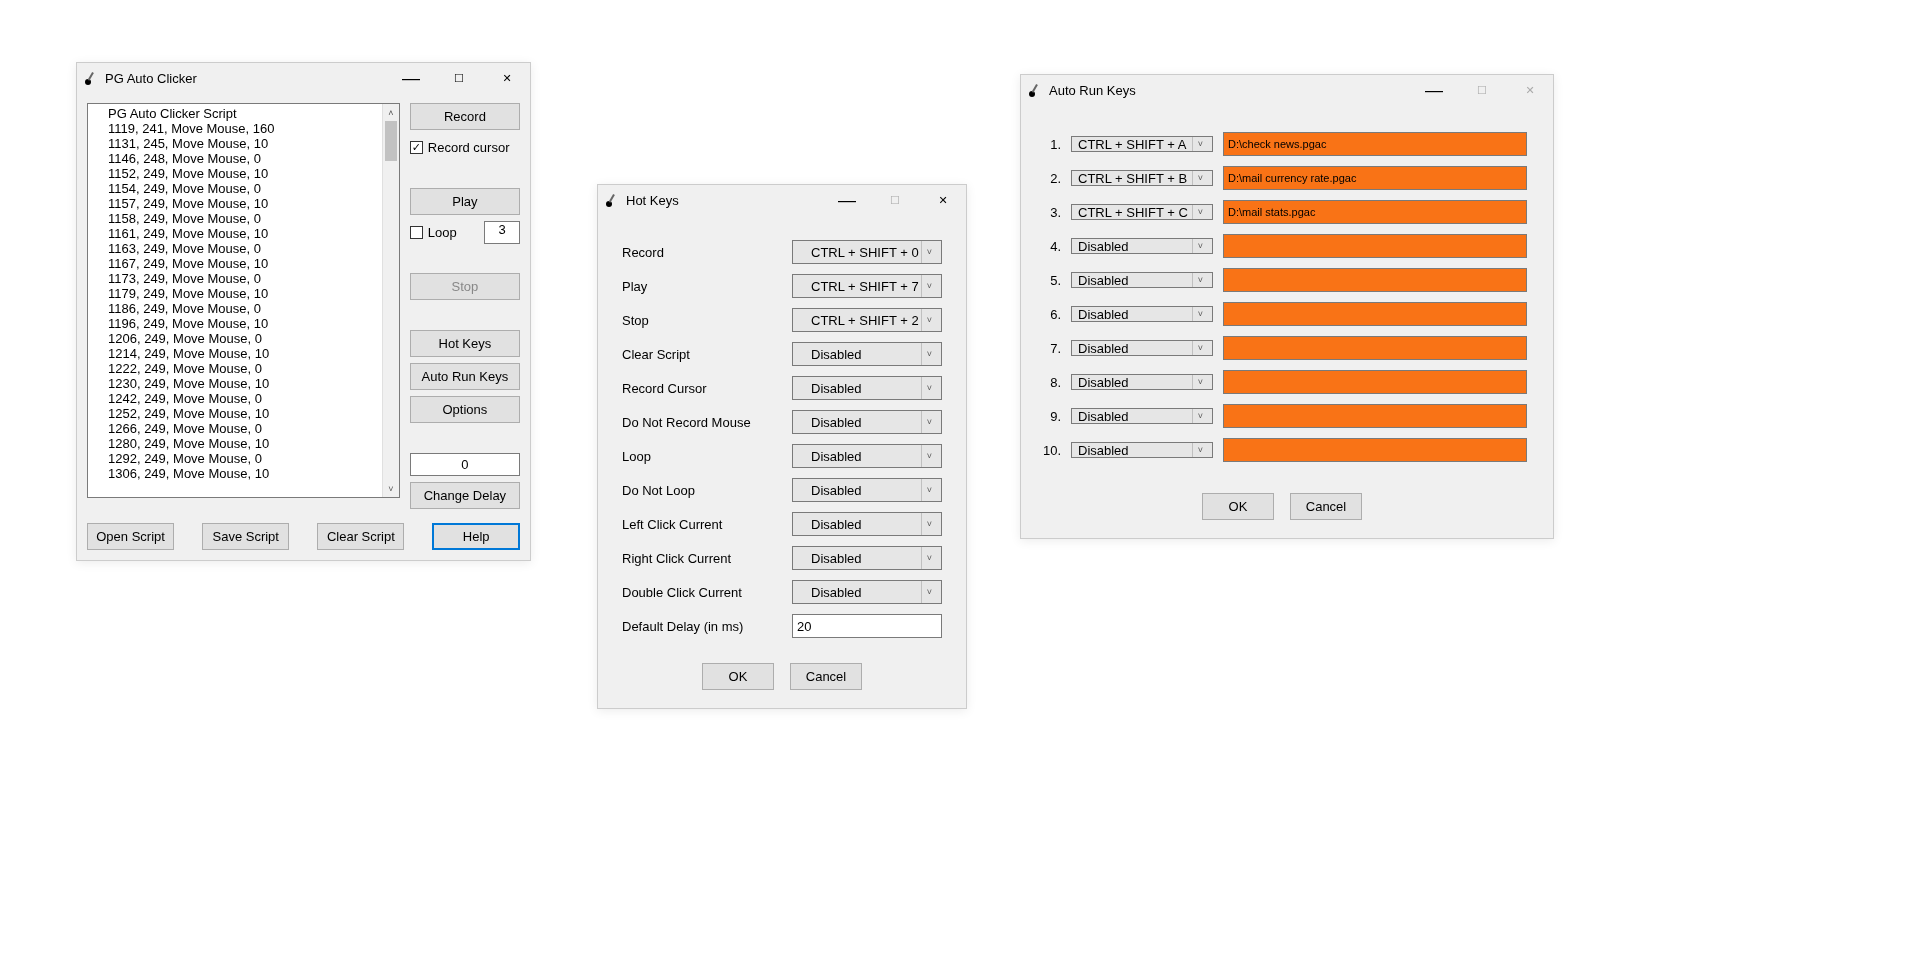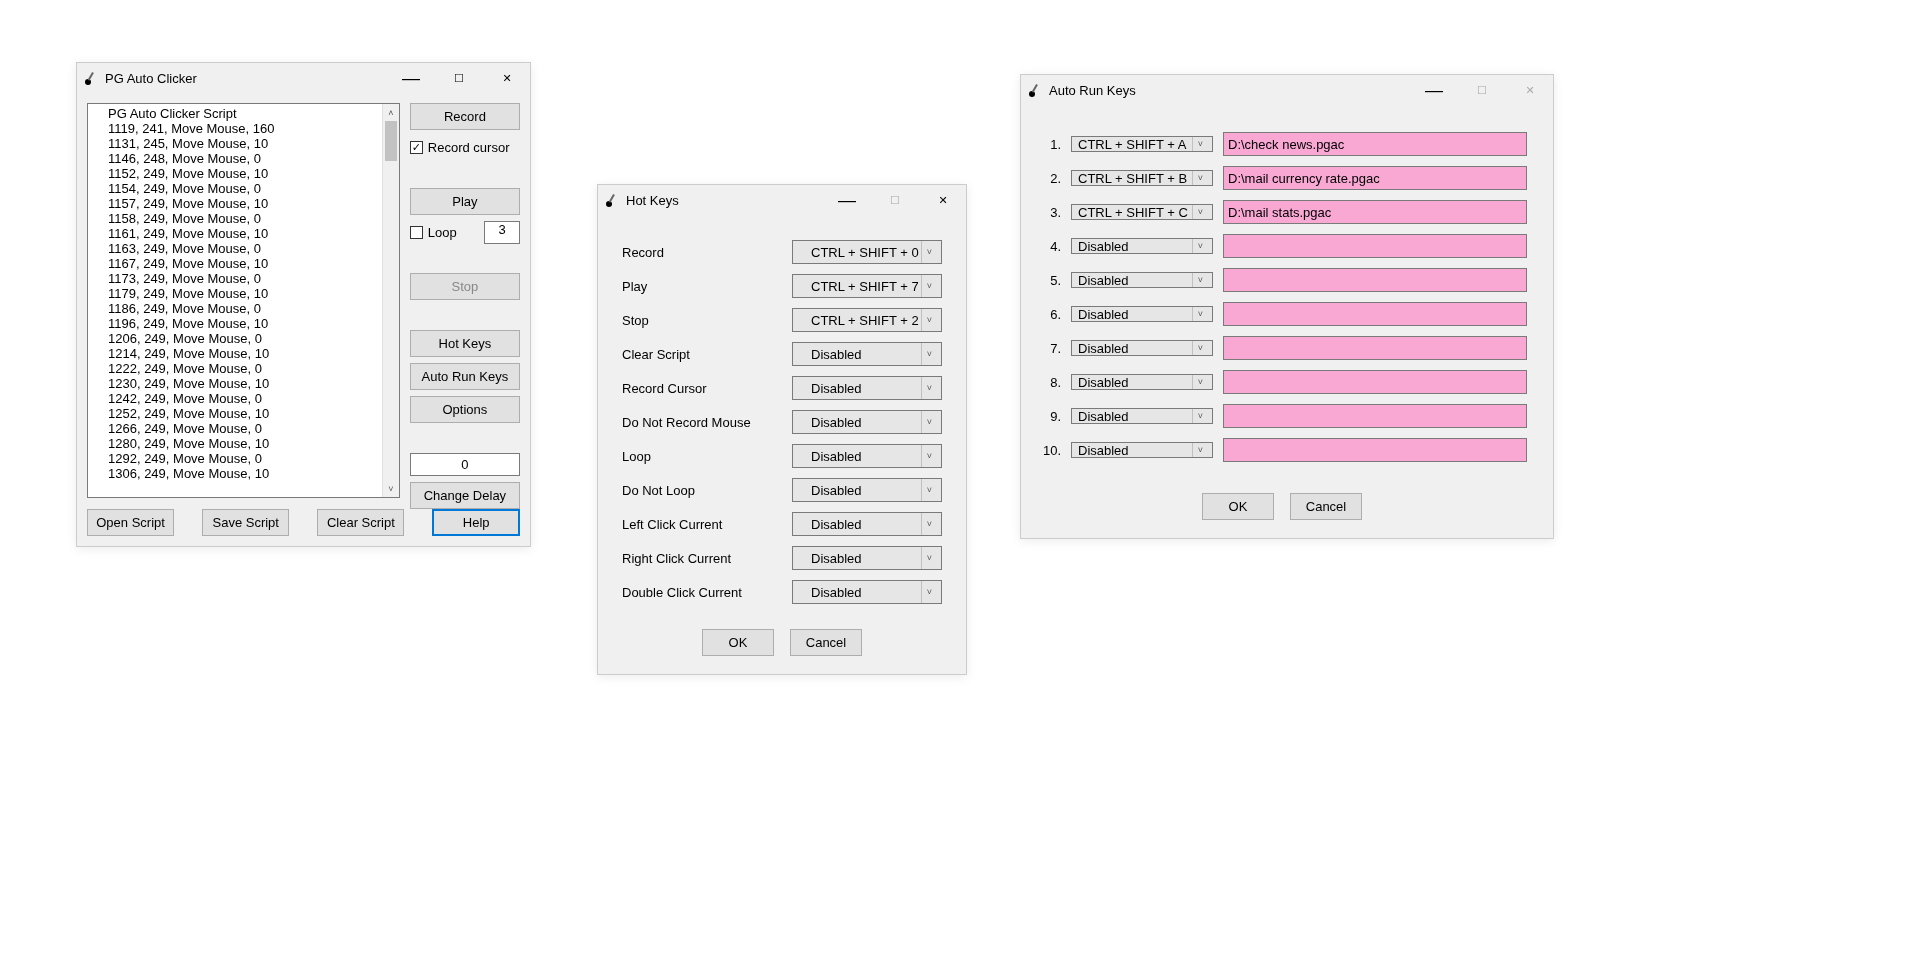--- a/index.html
+++ b/index.html
@@ -16,41 +16,41 @@
   .listbox { background: #fff; border: 1px solid #7a7a7a; height: 395px; width: 318px; overflow: hidden; position: relative; }
   .listbox .lines { padding: 2px 4px; font-size: 13px; line-height: 15px; margin-left: 16px; }
   .scrollbar { position:absolute; right:0; top:0; bottom:0; width:17px; background:#f0f0f0; border-left:1px solid #e0e0e0;}
   .scroll-arrow { height:17px; display:flex; align-items:center; justify-content:center; font-size:9px; color:#555;}
   .scroll-thumb { position:absolute; top:17px; left:2px; right:2px; height:40px; background:#c2c2c2;}
   .btn { background: #e1e1e1; border: 1px solid #adadad; height: 27px; display:flex; align-items:center; justify-content:center; font-size:13px; padding: 0 8px; }
   .btn.disabled { color:#888; }
   .btn.primary { border:2px solid #0078d7; }
   .main-right { width:112px; display:flex; flex-direction:column; gap:6px; }
   .main-top { display:flex; gap:10px; }
-  .main-bottom { display:flex; gap:28px; }
+  .main-bottom { display:flex; gap:28px; margin-top:14px; }
   .main-bottom .btn { width:103px; }
   .check-row { display:flex; align-items:center; gap:5px; height:22px; font-size:13px;}
   .chk { width:13px; height:13px; border:1px solid #333; background:#fff; display:flex; align-items:center; justify-content:center; font-size:11px; line-height:1;}
   .num-input { width:36px; height:23px; border:1px solid #7a7a7a; background:#fff; text-align:center; font-size:13px; }
   .num-input.wide { width:100%; }
   .vgap { height:18px; }
   
   .hk-row { display:flex; align-items:center; height:34px; }
   .hk-label { width:170px; font-size:13px; }
   .hk-select { flex:0 0 150px; height:24px; border:1px solid #7a7a7a; background:#e6e6e6; display:flex; align-items:center; padding:0 18px; position:relative; font-size:13px;}
   .hk-select .chev { position:absolute; right:4px; top:0; bottom:0; width:16px; display:flex; align-items:center; justify-content:center; font-size:9px; color:#555; border-left:1px solid #c0c0c0;}
   .hk-input { flex:0 0 150px; height:24px; border:1px solid #7a7a7a; background:#fff; padding:0 4px; font-size:13px; display:flex; align-items:center;}
   .hk-buttons { display:flex; gap:16px; justify-content:center; margin-top:20px; }
   .hk-buttons .btn { width:72px; }
   
   .ar-row { display:flex; align-items:center; height:34px; gap:10px; }
   .ar-num { width:24px; text-align:right; font-size:13px;}
   .ar-select { width:142px; height:16px; border:1px solid #7a7a7a; background:#e6e6e6; display:flex; align-items:center; padding:0 6px; position:relative; font-size:13px;}
   .ar-select .chev { position:absolute; right:4px; top:0; bottom:0; width:16px; display:flex; align-items:center; justify-content:center; font-size:9px; color:#555; border-left:1px solid #c0c0c0;}
-  .ar-input { flex:1; height:24px; border:1px solid #7a7a7a; background:#f9a8d4; padding:0 4px; font-size:13px; display:flex; align-items:center;}
+  .ar-input { flex:1; height:24px; border:1px solid #7a7a7a; background:#f97316; padding:0 4px; font-size:11px; display:flex; align-items:center;}
   .ar-buttons { display:flex; gap:16px; justify-content:center; margin-top:26px; }
   .ar-buttons .btn { width:72px; }
 </style>
 </head>
 <body>
 
 <div class="window" style="left:76px; top:62px; width:455px;">
   <div class="titlebar">
     <span class="app-icon">
       <svg viewBox="0 0 16 16" width="16" height="16">
@@ -224,20 +224,24 @@
           </div>
         </div>
         <div class="hk-row">
           <div class="hk-label">Double Click Current</div>
           <div class="hk-select">
             <span>Disabled</span>
             <span class="chev">˅</span>
           </div>
         </div>
       </div>
+    <div class="hk-row">
+      <div class="hk-label">Default Delay (in ms)</div>
+      <div class="hk-input">20</div>
+    </div>
     <div class="hk-buttons">
       <div class="btn">OK</div>
       <div class="btn">Cancel</div>
     </div>
   </div>
 </div>
 
 <div class="window" style="left:1020px; top:74px; width:534px;">
   <div class="titlebar">
     <span class="app-icon">

